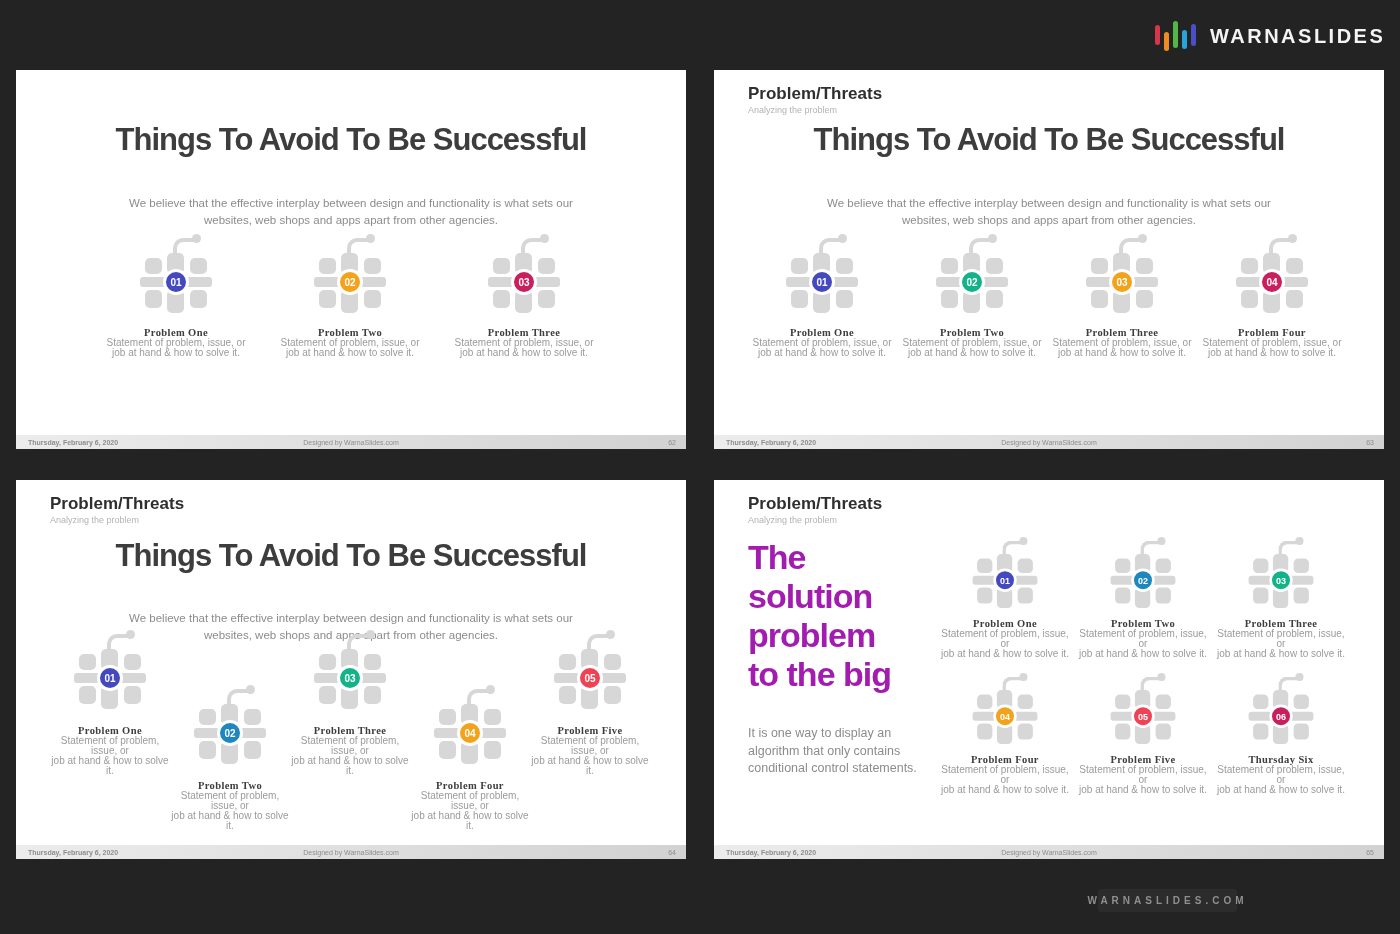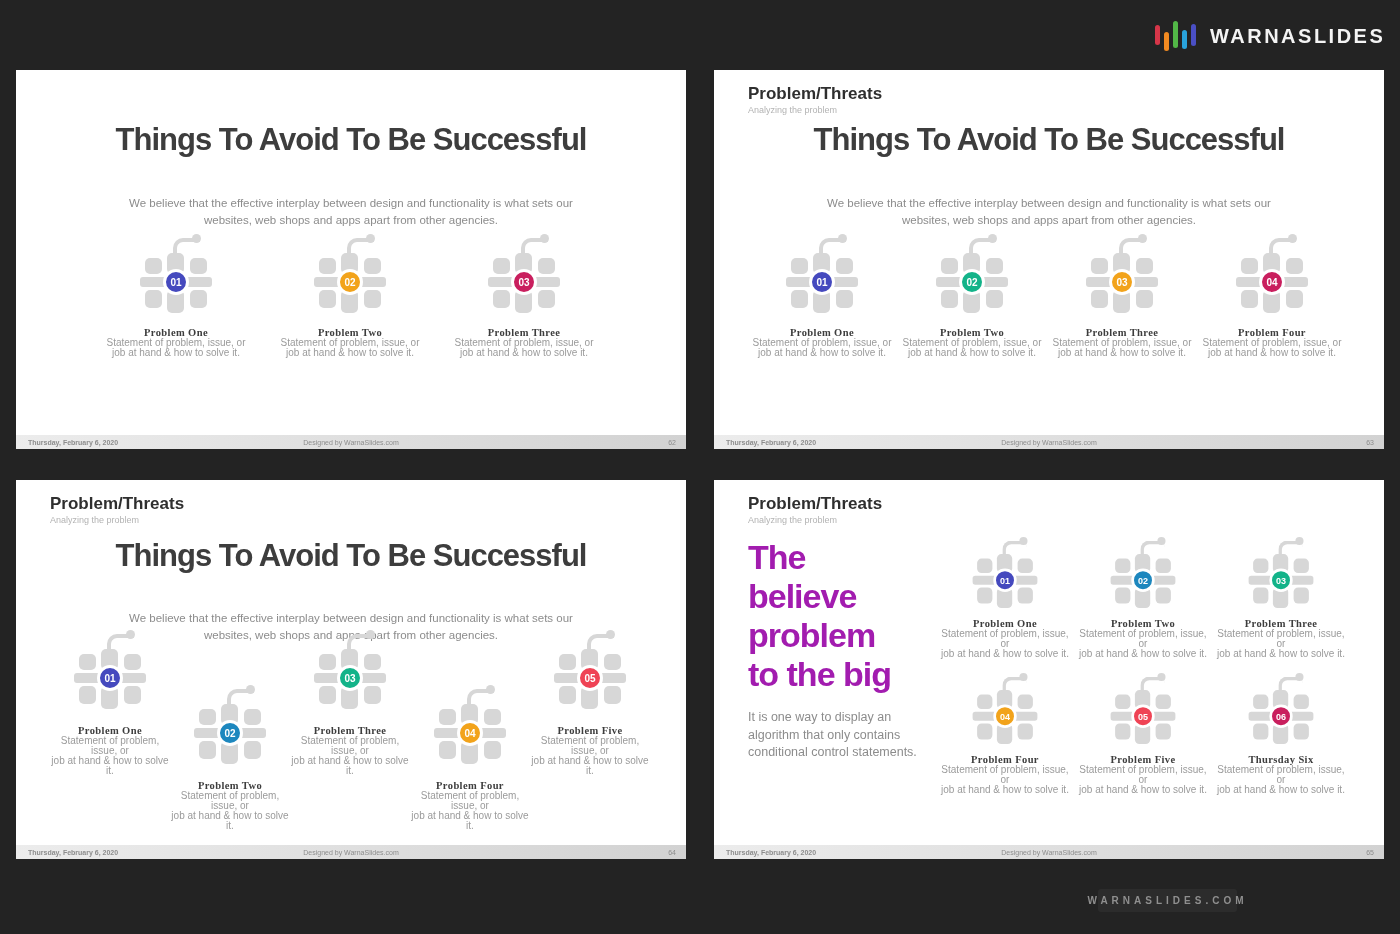--- a/index.html
+++ b/index.html
@@ -73,21 +73,21 @@
   .items-row{position:absolute;display:flex;align-items:flex-start;}
   .slide1 .items-row{left:73px;top:164px;} .slide1 .problem-item{width:174px;}
   .slide2 .items-row{left:33px;top:164px;} .slide2 .problem-item{width:150px;}
   .slide3 .items-row{left:34px;top:150px;} .slide3 .problem-item{width:120px;}
   .slide3 .problem-item:nth-child(even){margin-top:55px;}
   .slide3 .p-label{margin-top:15px;}
 
   
   .solution-block{position:absolute;left:34px;top:58px;width:200px;}
   .sol-line{font-size:34px;line-height:39px;font-weight:700;color:#a21caf;letter-spacing:-1px;}
-  .sol-text{margin-top:15px;width:192px;font-size:12.5px;line-height:17.5px;color:#8c8c8c;}
+  .sol-text{margin-top:31px;width:192px;font-size:12.5px;line-height:17.5px;color:#8c8c8c;}
   .grid-items{position:absolute;left:222px;top:57px;width:414px;
               display:grid;grid-template-columns:repeat(3,138px);row-gap:20px;}
   .grid-items .problem-item{width:138px;height:116px;}
   .grid-items .bomb{transform:scale(0.9);transform-origin:top center;margin-bottom:-9px;}
   .grid-items .p-label{margin-top:10px;}
 </style>
 </head>
 <body>
 
 <div class="stage">
@@ -357,21 +357,21 @@
     </div>
   </div>
 
   <div class="slide slide4">
     <div class="slide-header">
       <div class="sh-title">Problem/Threats</div>
       <div class="sh-sub">Analyzing the problem</div>
     </div>
     <div class="solution-block">
       <div class="sol-line">The</div>
-      <div class="sol-line">believe</div>
+      <div class="sol-line">solution</div>
       <div class="sol-line">problem</div>
       <div class="sol-line">to the big</div>
       <div class="sol-text">It is one way to display an algorithm that only contains conditional control statements.</div>
     </div>
     <div class="grid-items">
   <div class="problem-item">
     <div class="bomb">
       <div class="fuse"></div>
       <div class="fuse-dot"></div>
       <div class="stick s-l st-t"></div>

